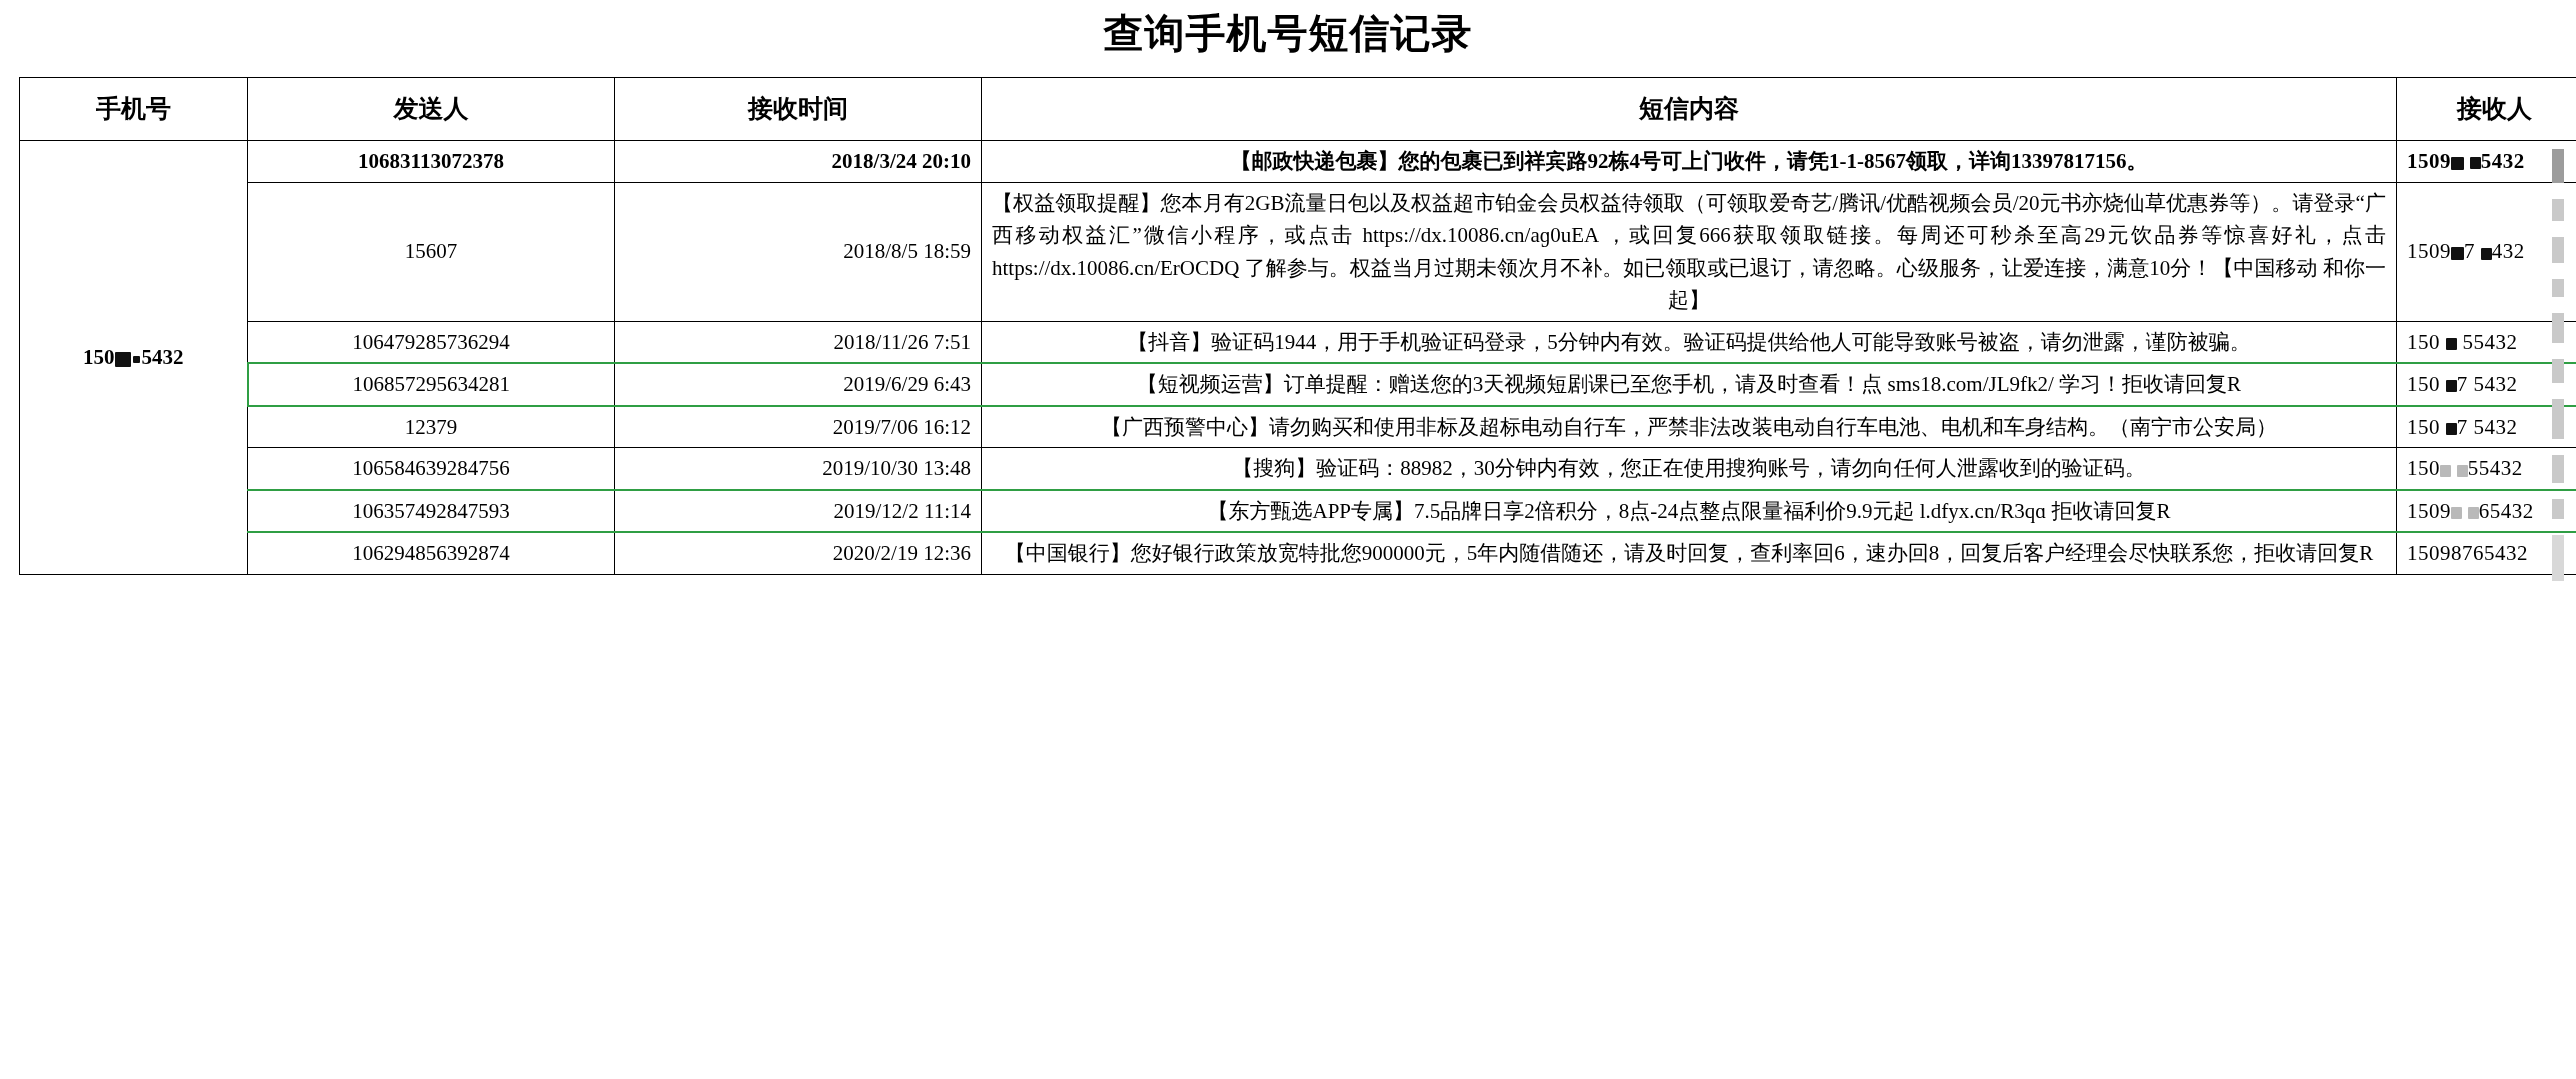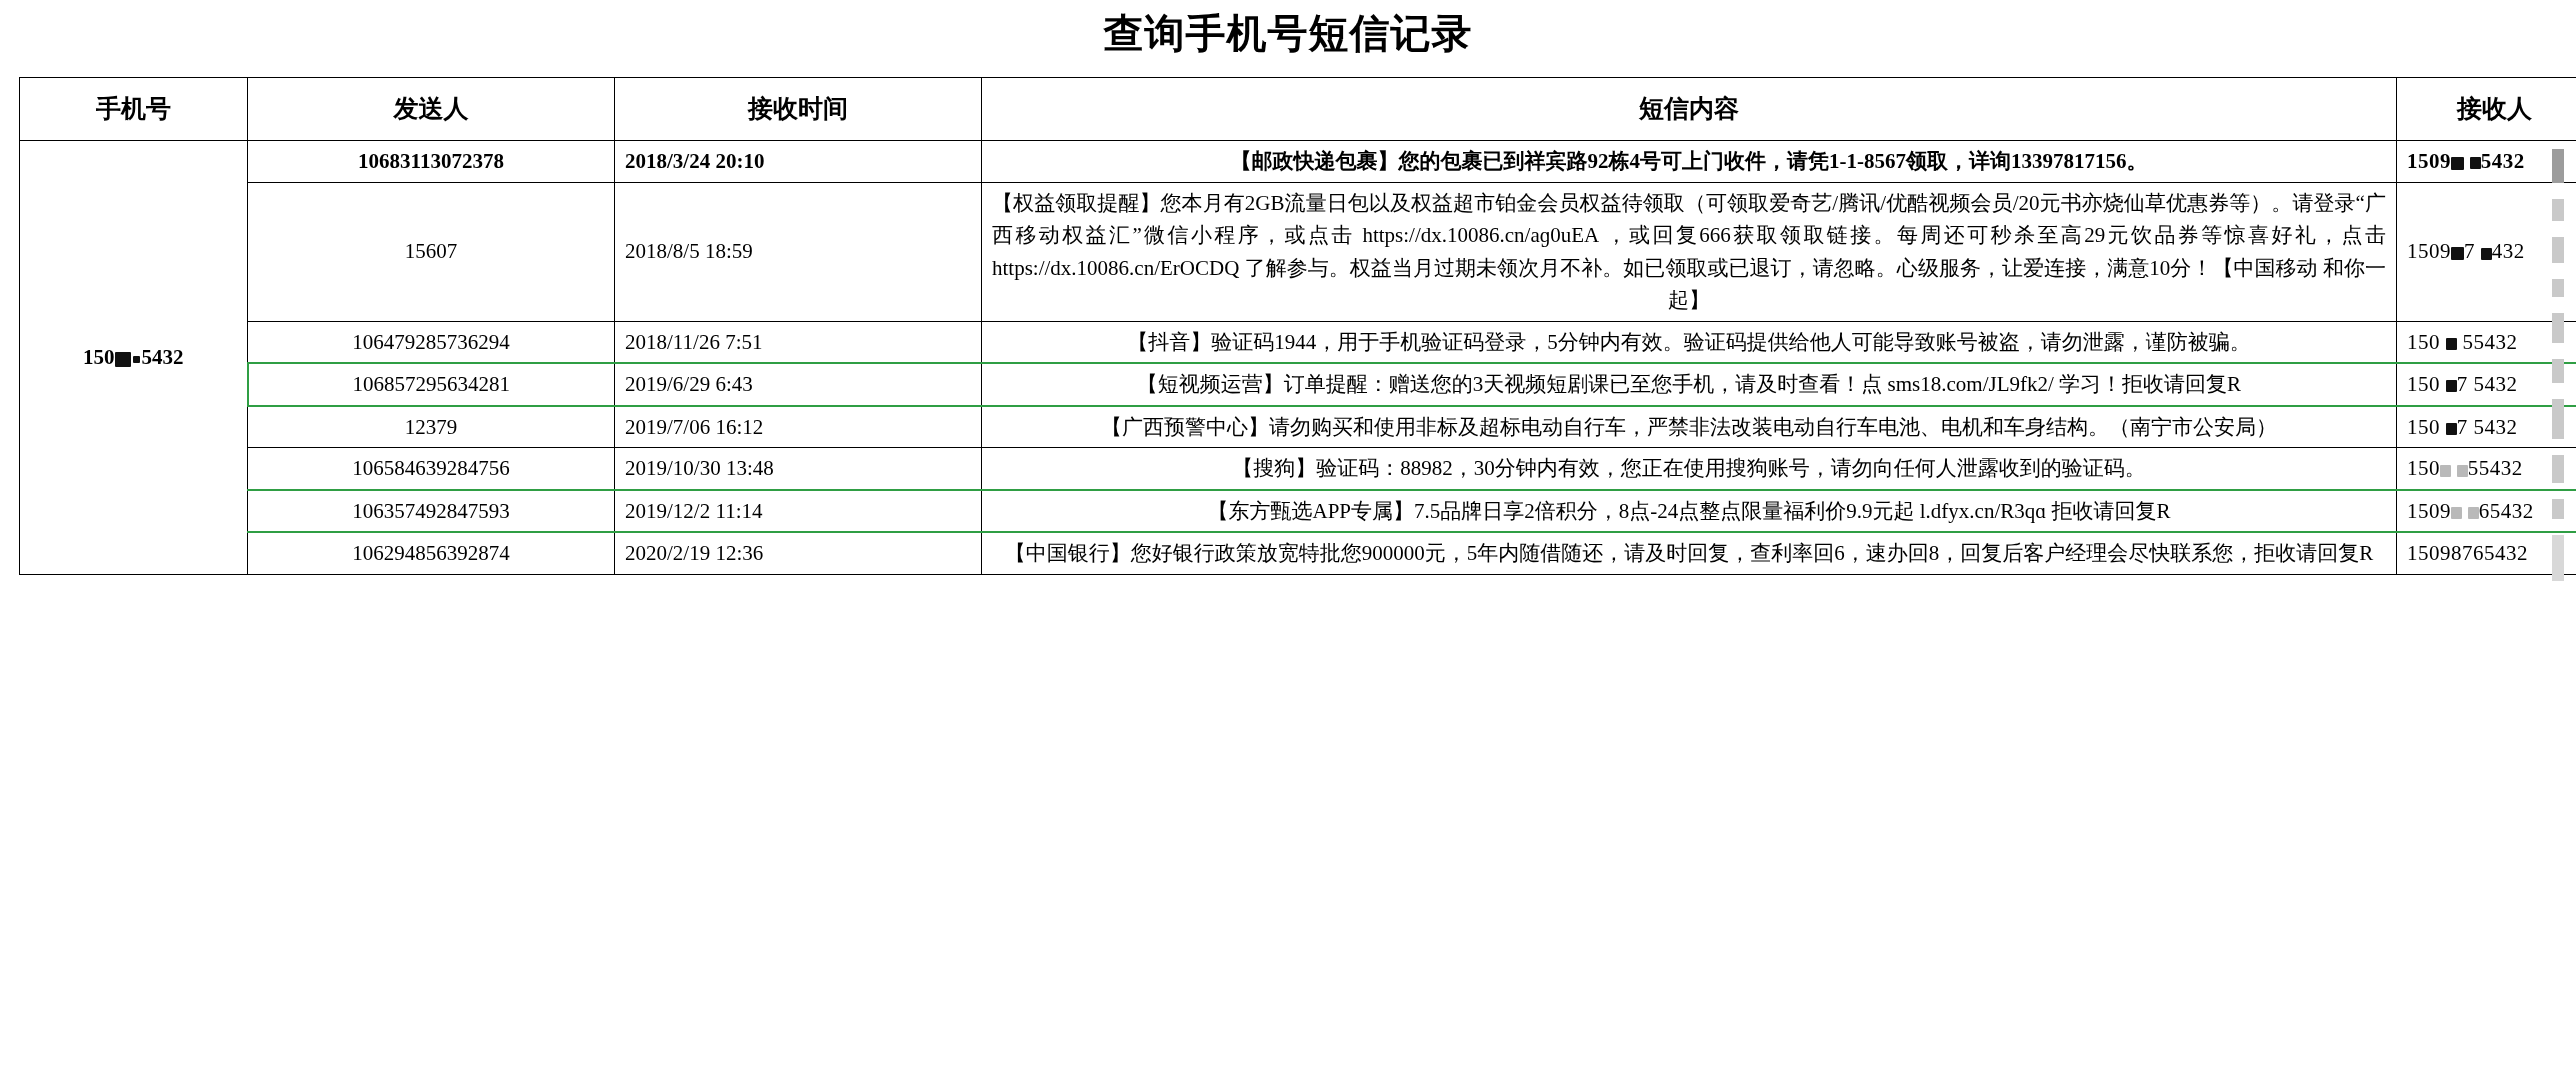--- a/index.html
+++ b/index.html
@@ -60,21 +60,21 @@
     text-align: center;
     font-size: 23px;
     white-space: nowrap;
   }
   td.sender {
     text-align: center;
     white-space: nowrap;
     font-size: 22px;
   }
   td.time {
-    text-align: left;
+    text-align: right;
     white-space: nowrap;
     font-size: 22px;
   }
   td.content {
     text-align: justify;
     text-align-last: center;
     font-size: 21px;
     line-height: 1.62;
   }
   td.recv {

